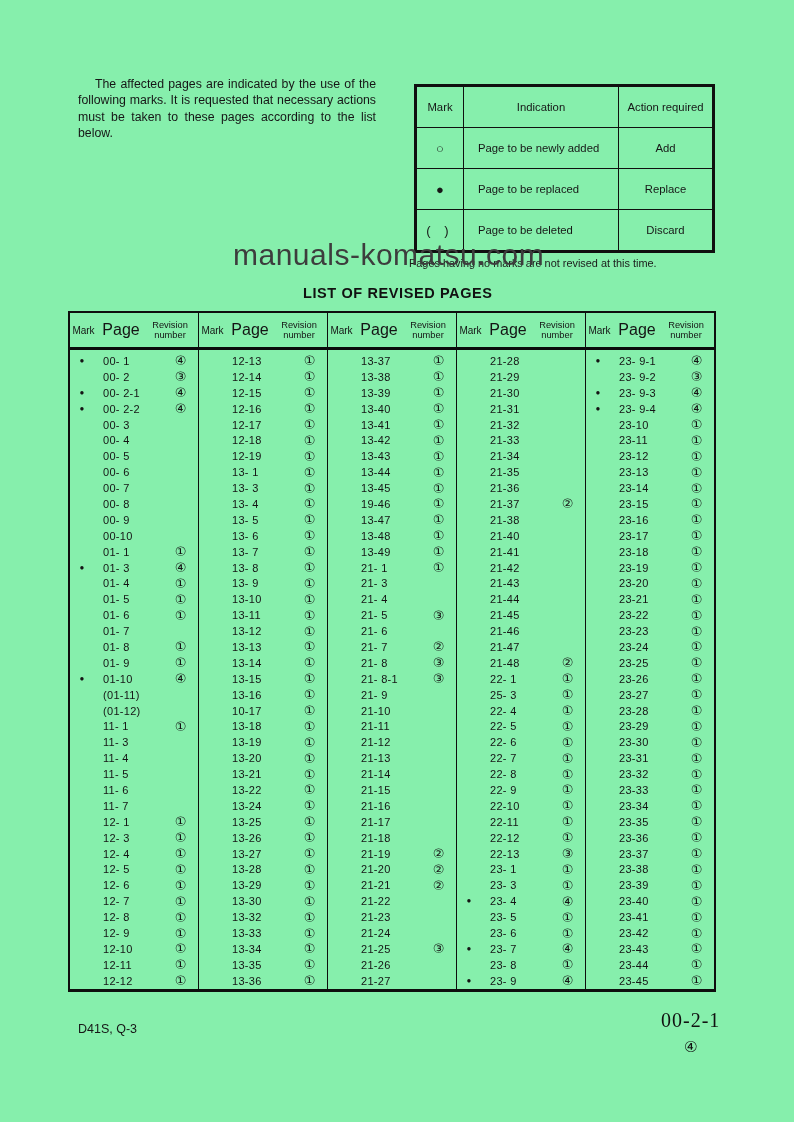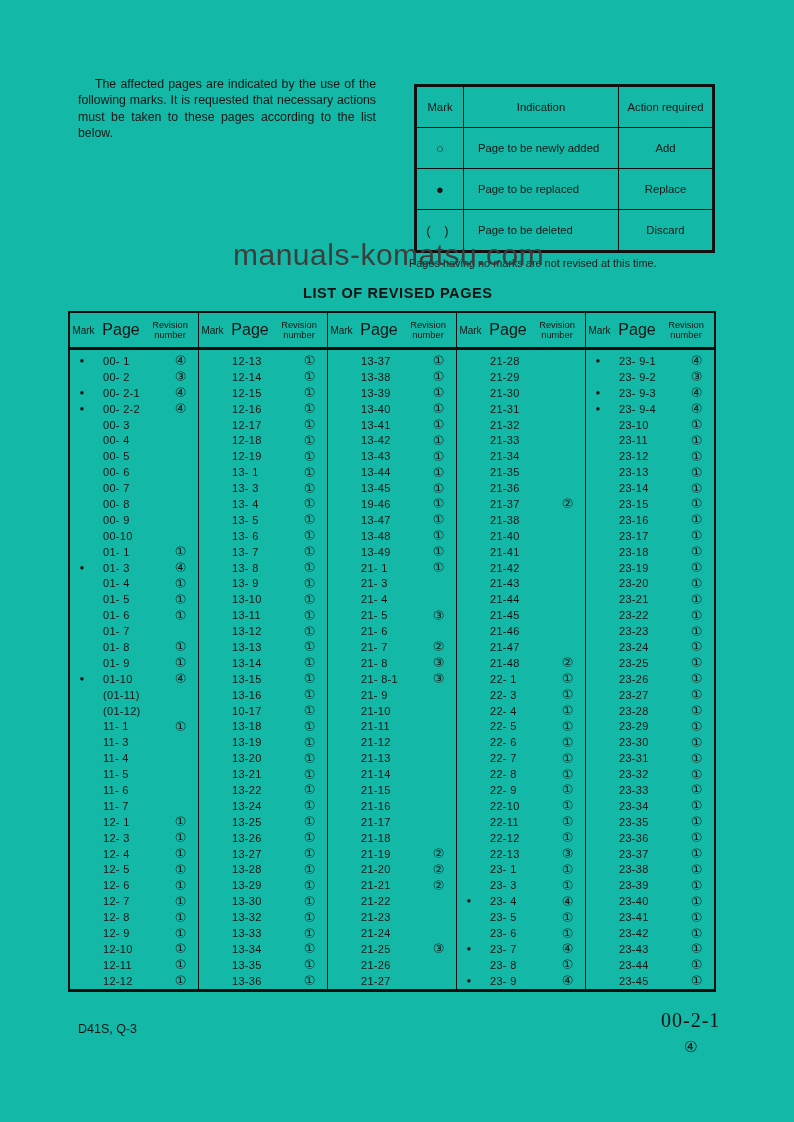--- a/index.html
+++ b/index.html
@@ -1,17 +1,17 @@
 <!DOCTYPE html>
 <html><head>
 <meta charset="utf-8">
 <style>
   html,body{margin:0;padding:0;background:#e8e8e8;}
   .page{
-    position:relative;width:794px;height:1122px;background:#14b8a6;
+    position:relative;width:794px;height:1122px;background:#86efac;
     font-family:"Liberation Sans","DejaVu Sans",sans-serif;color:#141414;
     margin:0 auto;overflow:hidden;
   }
   
   .intro{
     position:absolute;left:78px;top:76px;width:298px;
     font-size:12.3px;line-height:1.33;text-align:justify;text-indent:17px;
     color:#161616;margin:0;
   }
   
@@ -851,21 +851,21 @@
             <span class="cpage">21-48</span>
             <span class="crev">②</span>
           </div>
           <div class="trow">
             <span class="cmark"></span>
             <span class="cpage">22- 1</span>
             <span class="crev">①</span>
           </div>
           <div class="trow">
             <span class="cmark"></span>
-            <span class="cpage">22- 3</span>
+            <span class="cpage">25- 3</span>
             <span class="crev">①</span>
           </div>
           <div class="trow">
             <span class="cmark"></span>
             <span class="cpage">22- 4</span>
             <span class="crev">①</span>
           </div>
           <div class="trow">
             <span class="cmark"></span>
             <span class="cpage">22- 5</span>

